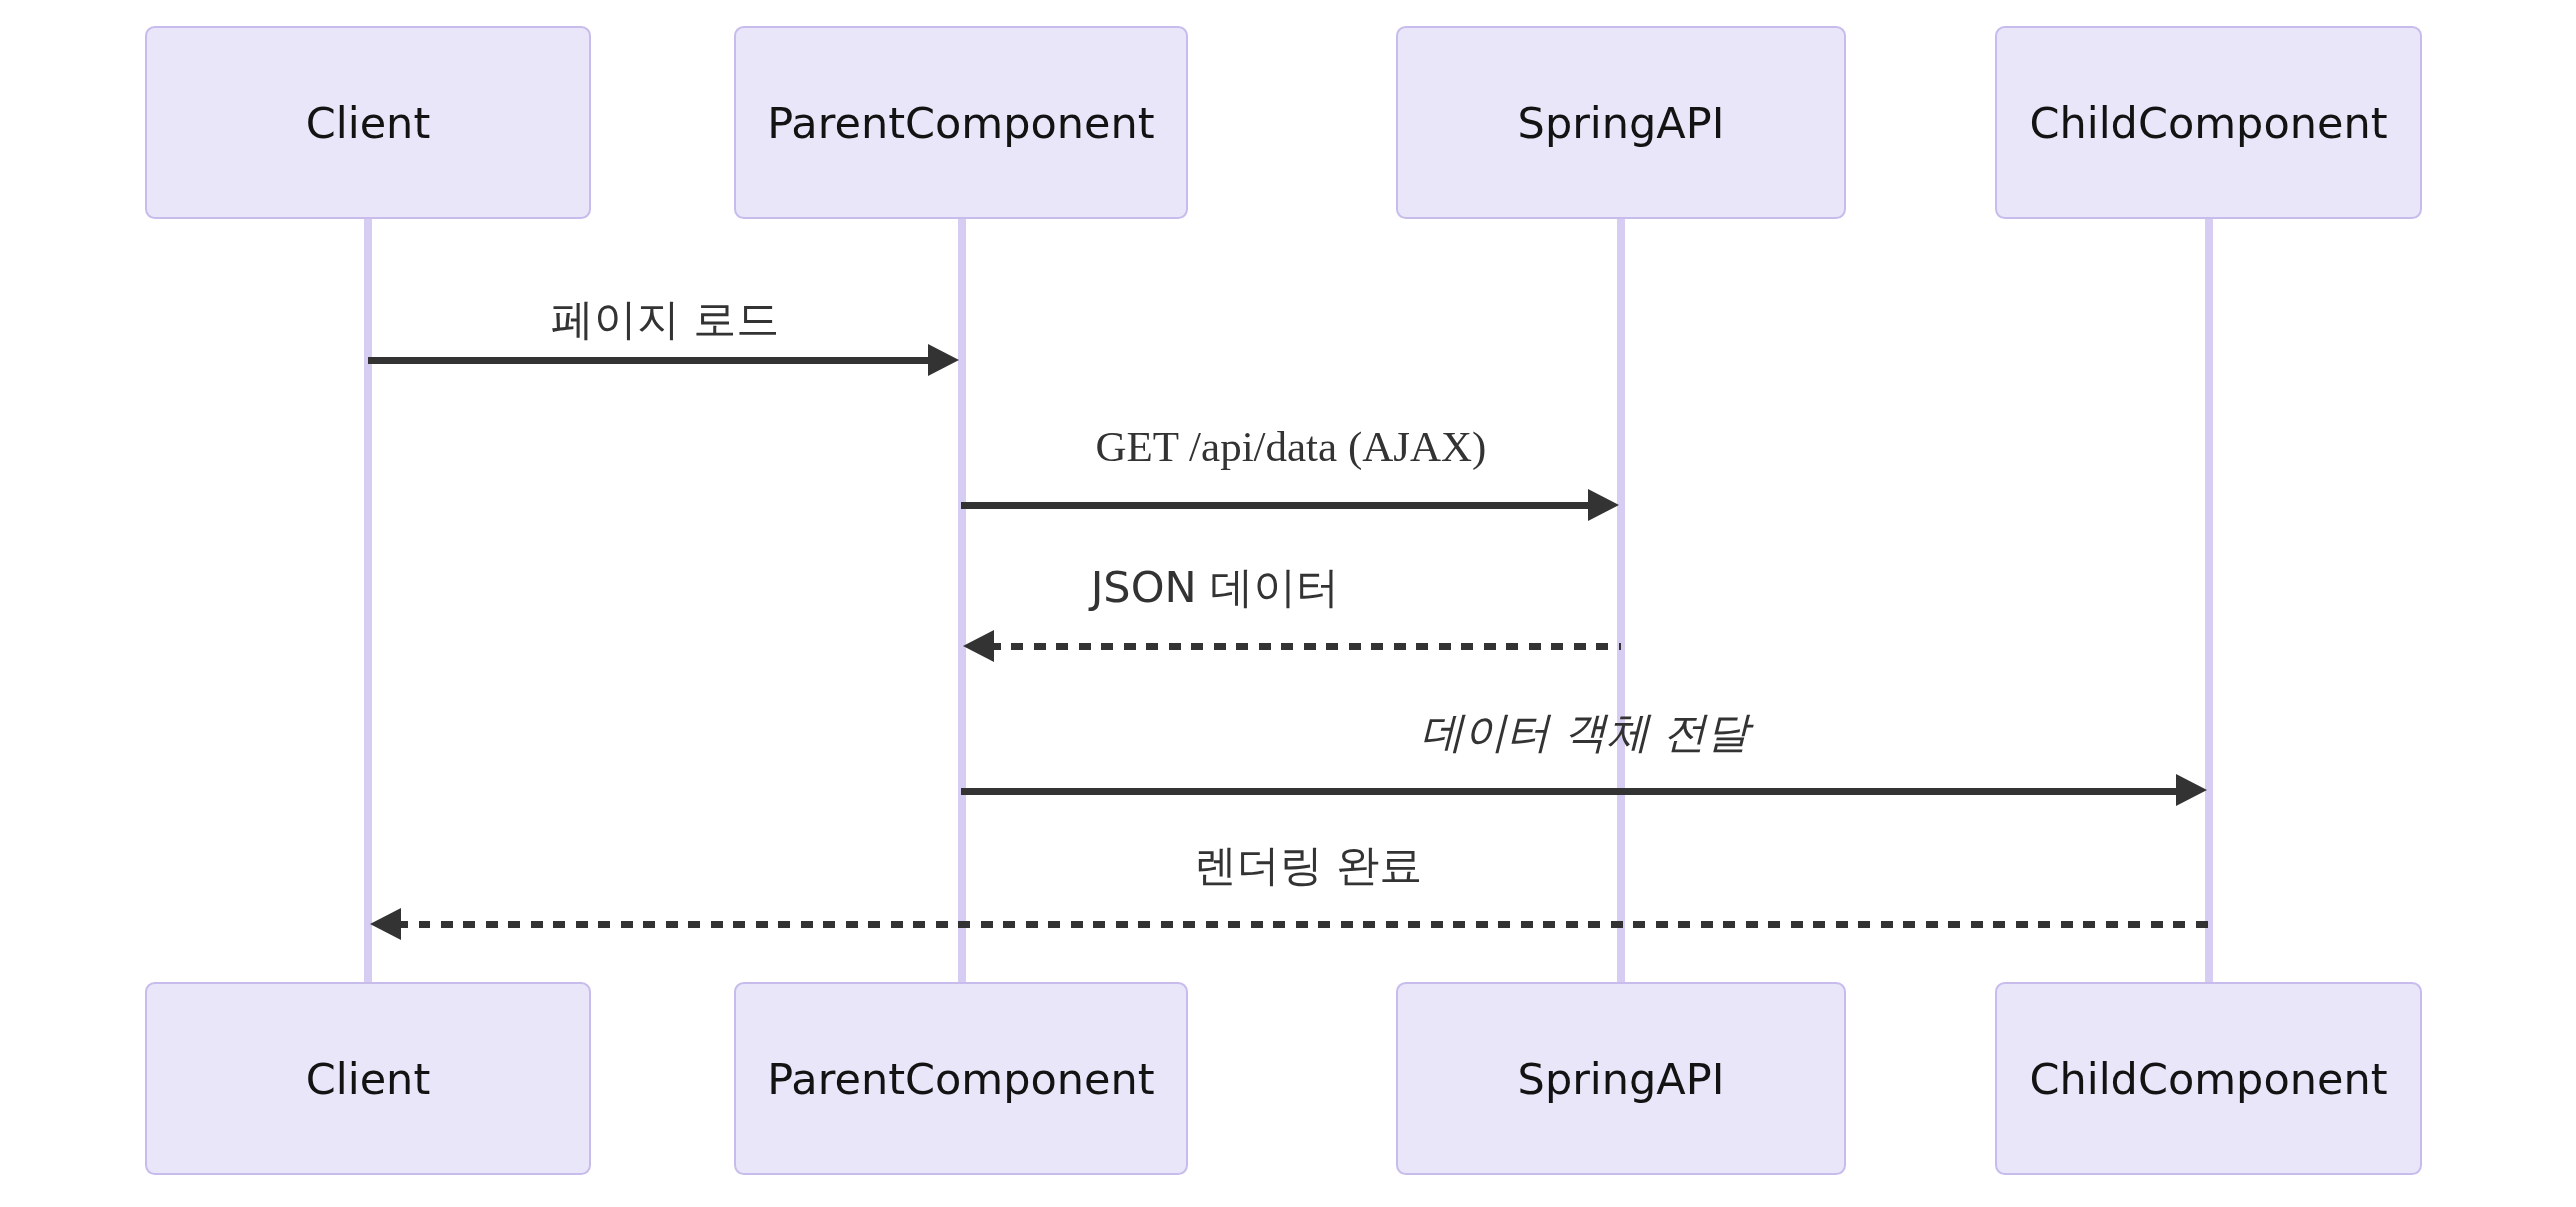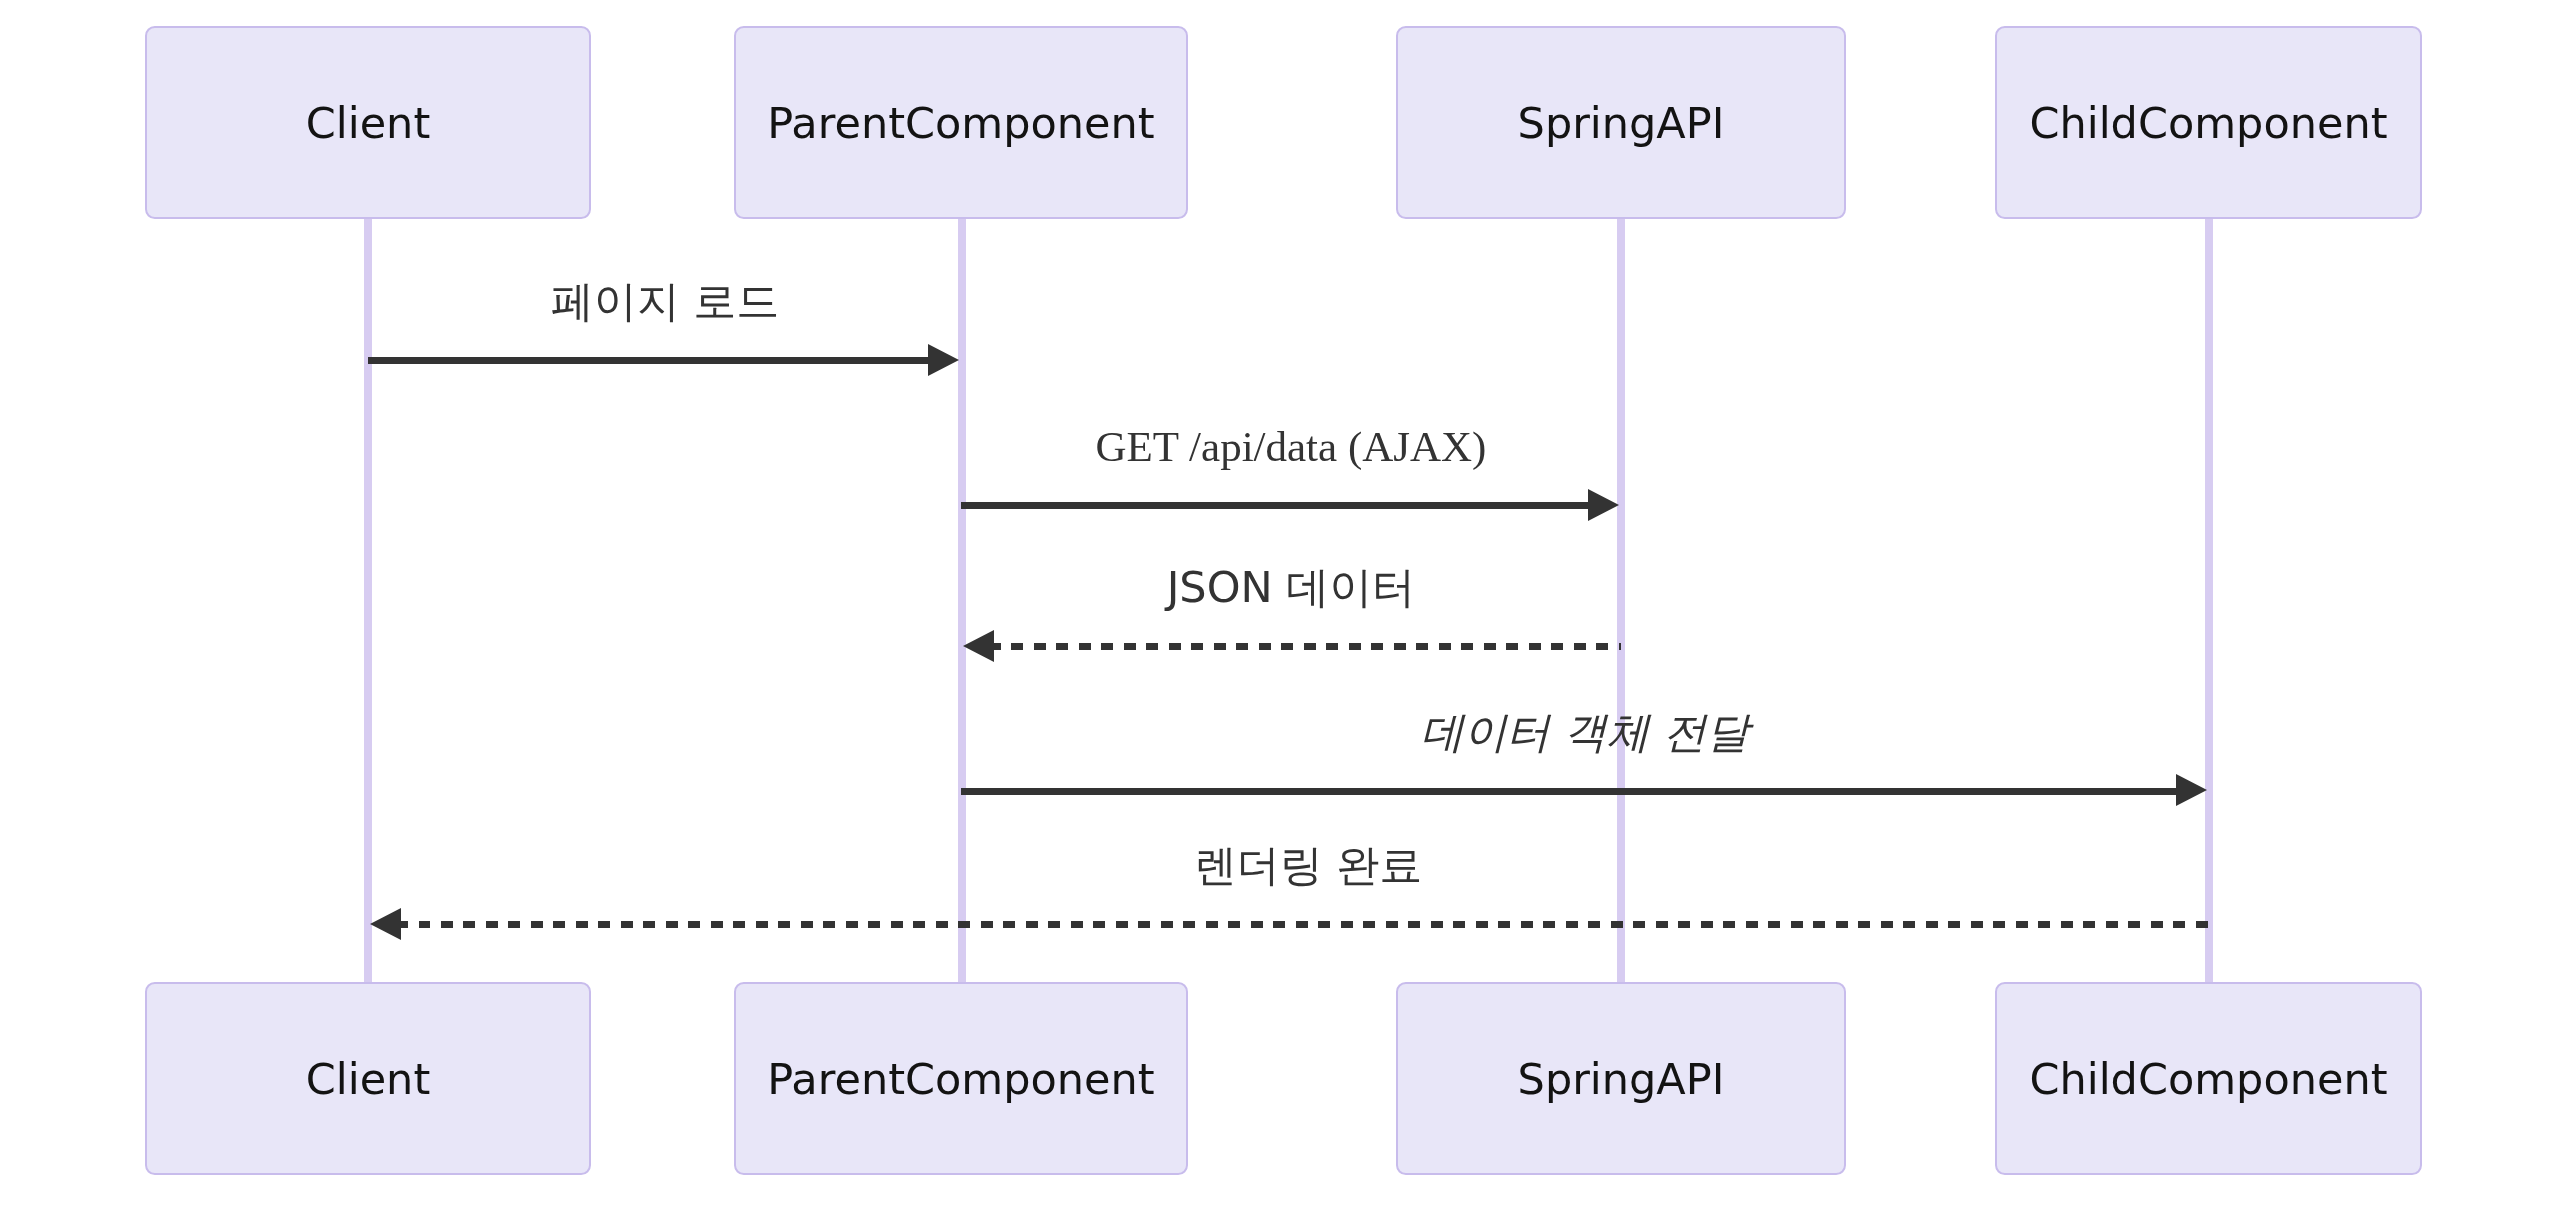--- a/index.html
+++ b/index.html
@@ -96,27 +96,27 @@
     </div>
     <div class="lifeline" style="left: 2205px; top: 215px; height: 769px;"></div>
     <div class="actor-box" style="left: 1995px; top: 26.4px; width: 427px;">
       <span class="actor-label">ChildComponent</span>
     </div>
     <div class="actor-box" style="left: 1995px; top: 982px; width: 427px;">
       <span class="actor-label">ChildComponent</span>
     </div>
     <div class="msg-line solid" style="top: 357px; left: 368px; width: 566px;"></div>
     <div class="arrowhead right" style="top: 344px; left: 928px;"></div>
-    <div class="msg-label" style="left: 665px; top: 277px;">페이지 로드</div>
+    <div class="msg-label" style="left: 665px; top: 295px;">페이지 로드</div>
     <div class="msg-line solid" style="top: 502px; left: 961px; width: 632px;"></div>
     <div class="arrowhead right" style="top: 489px; left: 1588px;"></div>
     <div class="msg-label" style="left: 1291px; top: 422px; font-family: Liberation Serif, serif;">GET /api/data (AJAX)</div>
     <div class="msg-line dashed" style="top: 643px; left: 989px; width: 632px;"></div>
     <div class="arrowhead left" style="top: 630px; left: 963px;"></div>
-    <div class="msg-label" style="left: 1291px; top: 563px;">JSON 데이터</div>
+    <div class="msg-label" style="left: 1215px; top: 563px;">JSON 데이터</div>
     <div class="msg-line solid" style="top: 788px; left: 961px; width: 1220px;"></div>
     <div class="arrowhead right" style="top: 774px; left: 2176px;"></div>
     <div class="msg-label" style="left: 1585px; top: 708px; font-style: italic;">데이터 객체 전달</div>
     <div class="msg-line dashed" style="top: 921px; left: 396px; width: 1813px;"></div>
     <div class="arrowhead left" style="top: 908px; left: 370px;"></div>
     <div class="msg-label" style="left: 1308px; top: 841px;">렌더링 완료</div>
   </div>
 
 
 </body></html>

